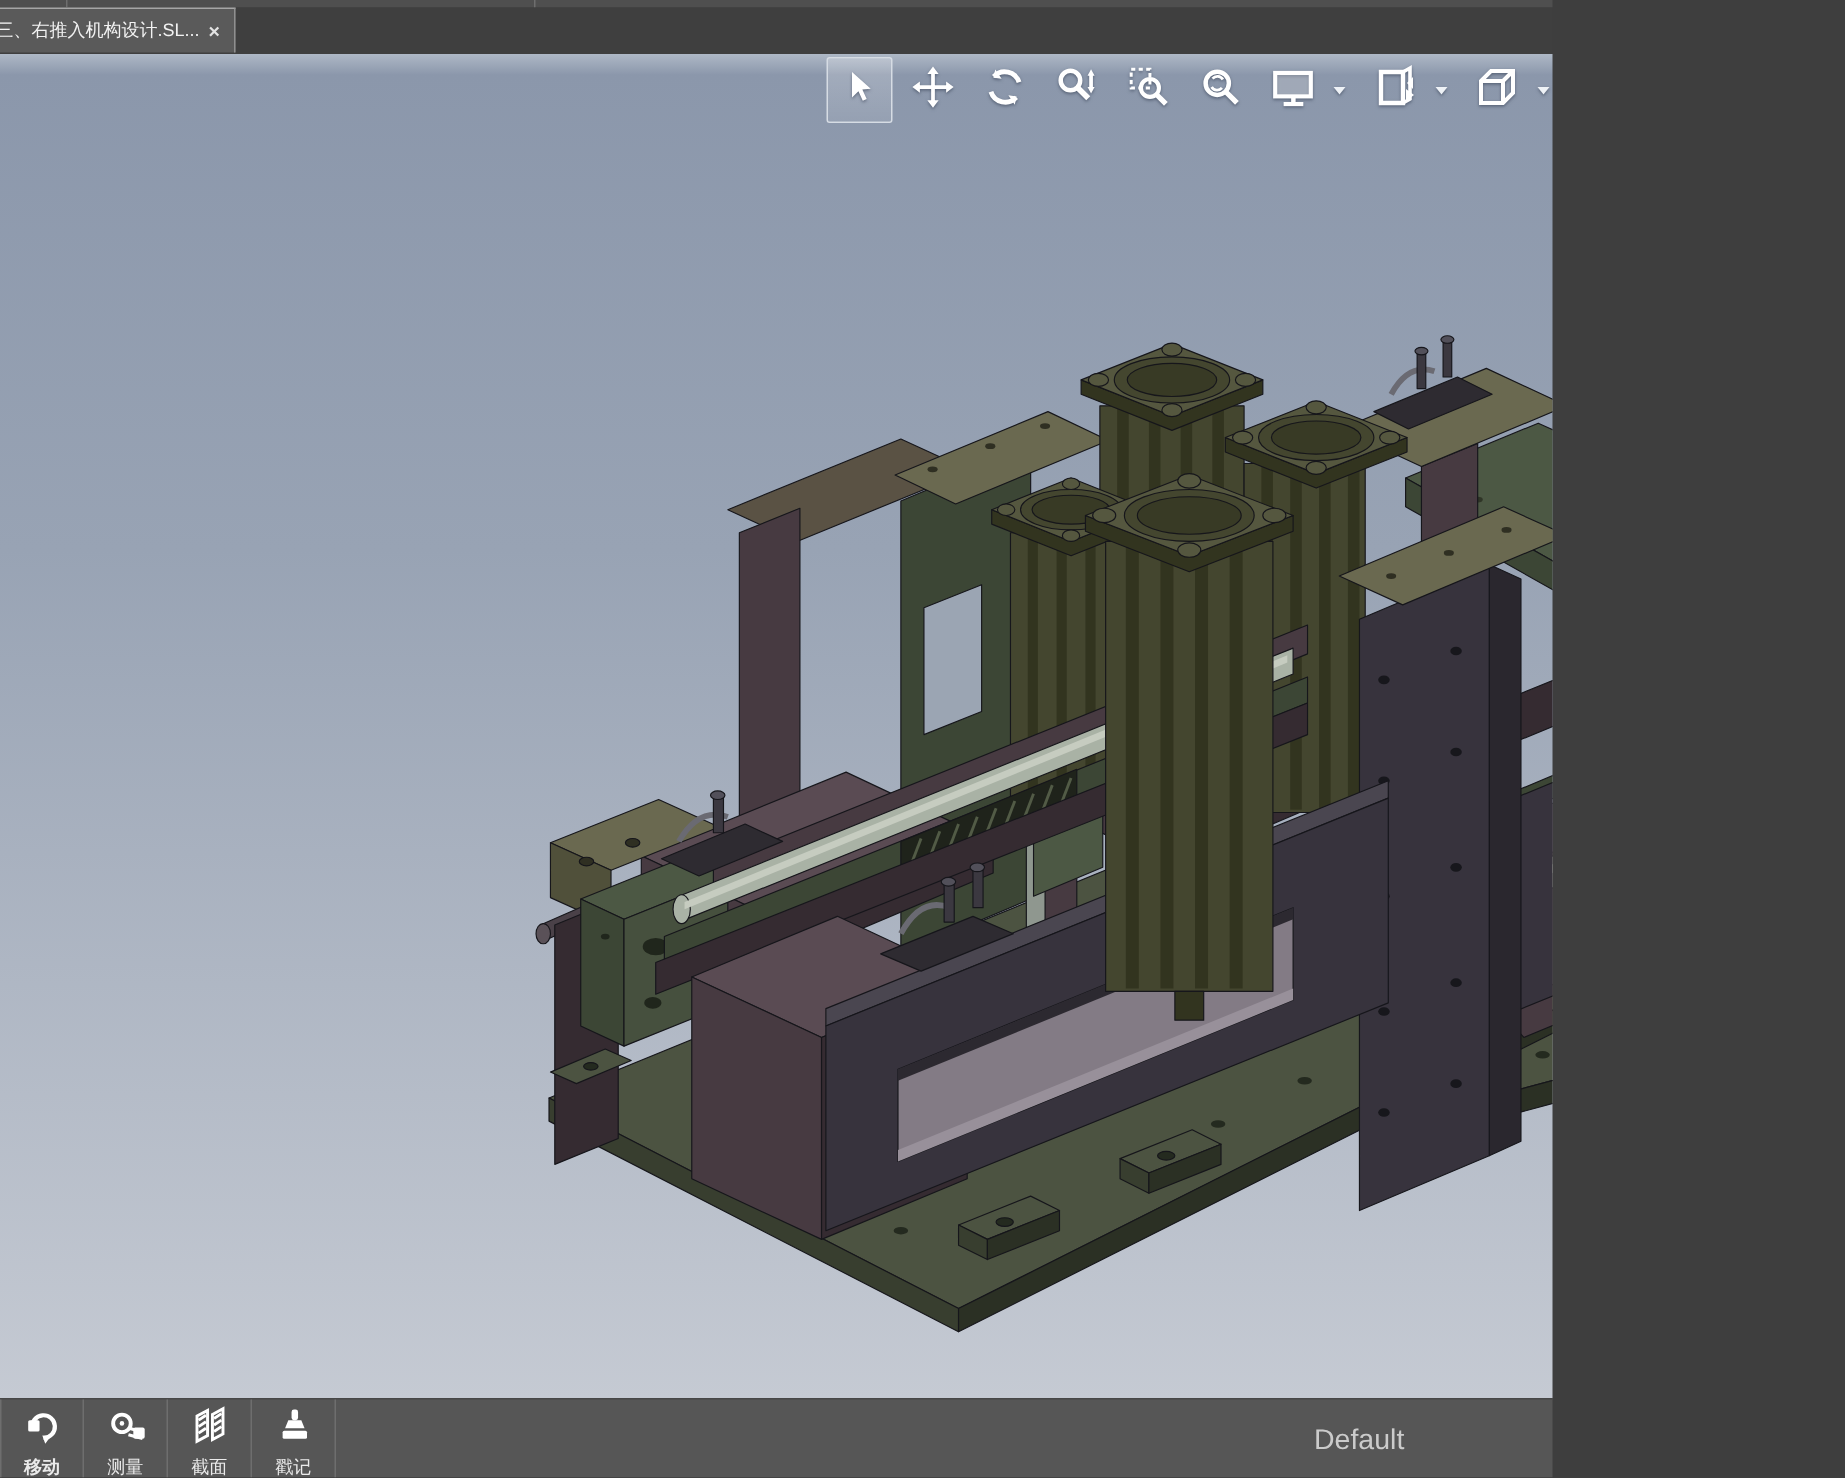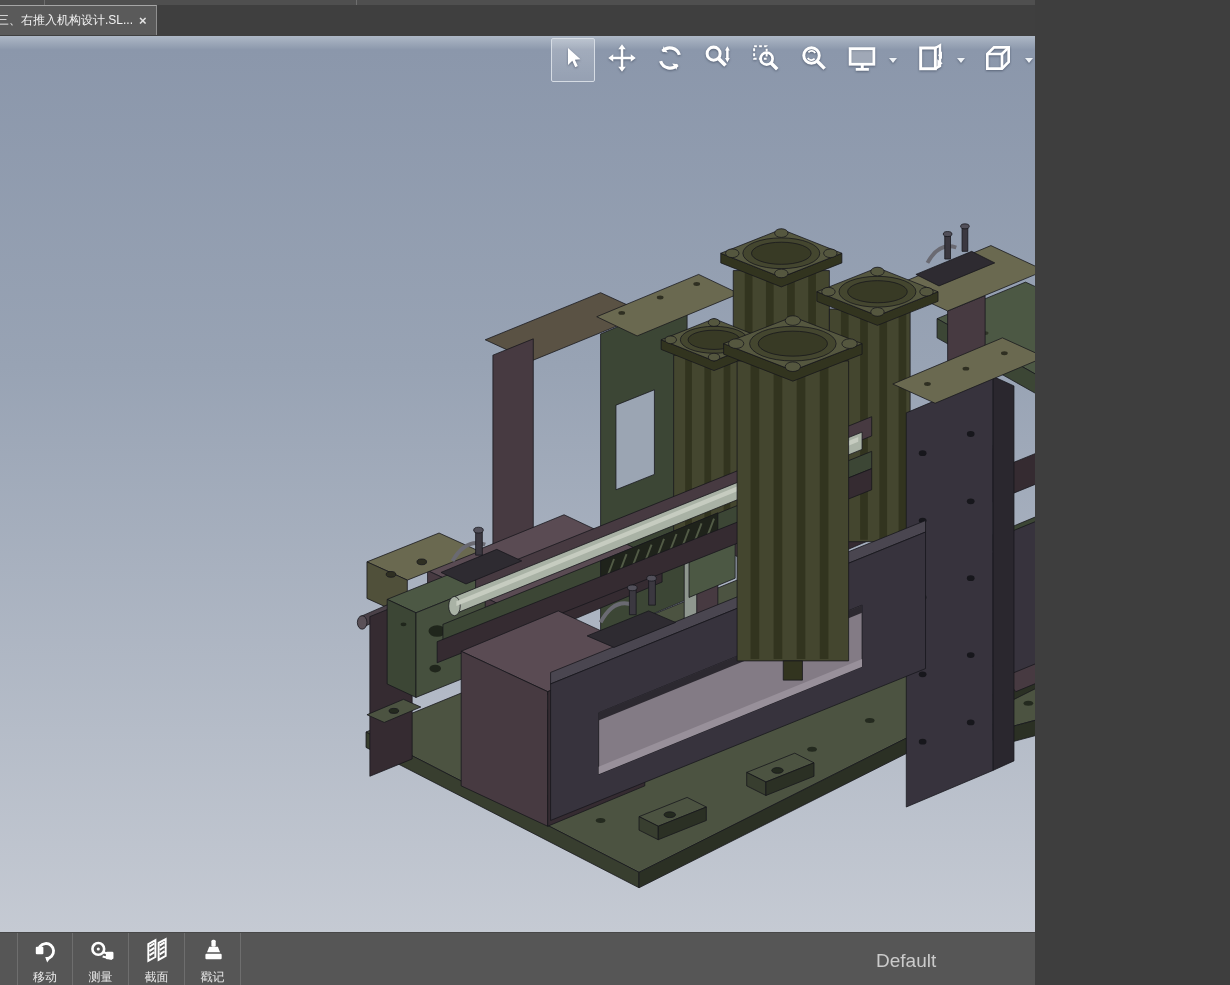--- a/index.html
+++ b/index.html
@@ -34,21 +34,21 @@
   .tslot svg{filter:drop-shadow(0 1.5px 1px rgba(35,45,65,.5));}
   .caret{width:0;height:0;border-left:4px solid transparent;border-right:4px solid transparent;
          border-top:5px solid #eef2f6;margin:0 16px 0 -4px;
          filter:drop-shadow(0 1px 1px rgba(35,45,65,.5));}
 
   
   .cmdbar{position:absolute;left:0;top:932px;width:1230px;height:53px;background:#565656;
           border-top:1px solid #474747;box-sizing:border-box;display:flex;}
   .cmd-btn{width:56px;height:52px;border-right:1px solid #6e6e6e;display:flex;flex-direction:column;
           align-items:center;justify-content:flex-start;padding-top:4px;box-sizing:border-box;}
-  .cmd-btn:first-child{border-left:1px solid #6e6e6e;margin-left:17px;}
+  .cmd-btn:first-child{border-left:1px solid #6e6e6e;margin-left:0;font-weight:bold;}
   .cmd-label{color:#eaeaea;font-size:12px;margin-top:2px;}
   .config-label{position:absolute;left:876px;top:950px;color:#cbcbcb;font-size:19px;}
 </style>
 </head>
 <body>
 
 <div id="app">
 
   <div class="top-strip">
     <div class="strip-div" style="left:44px"></div>

